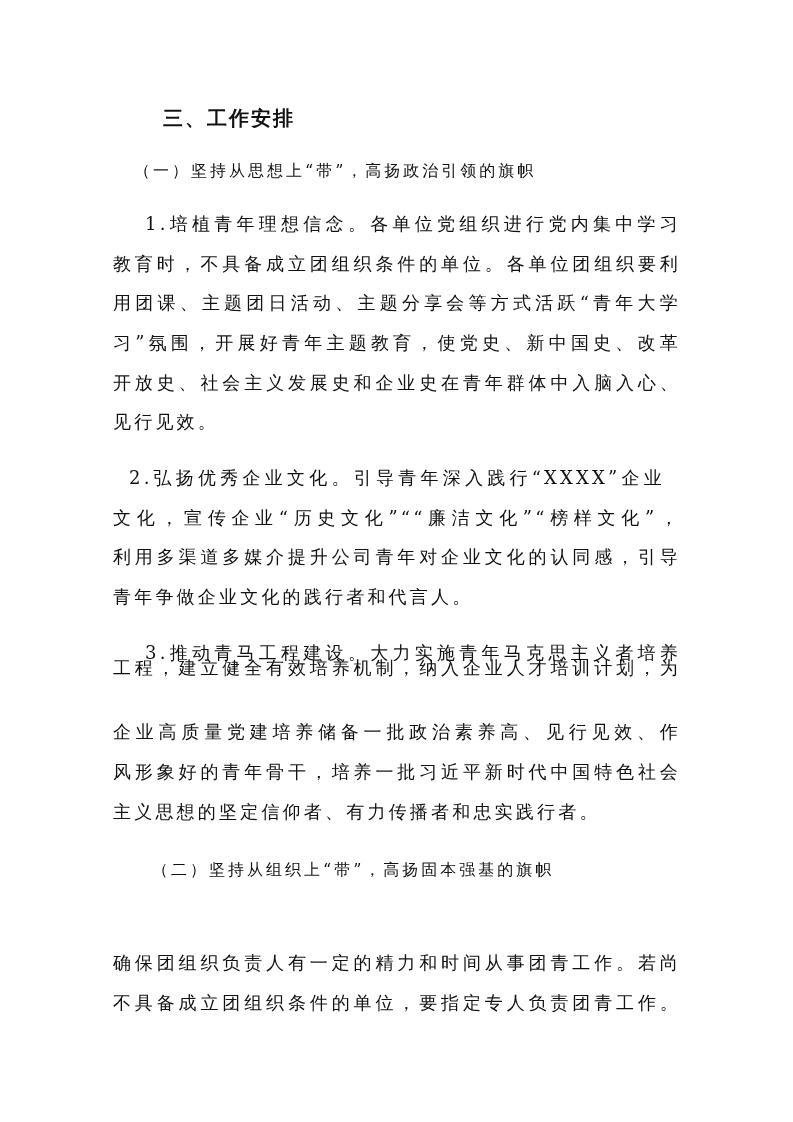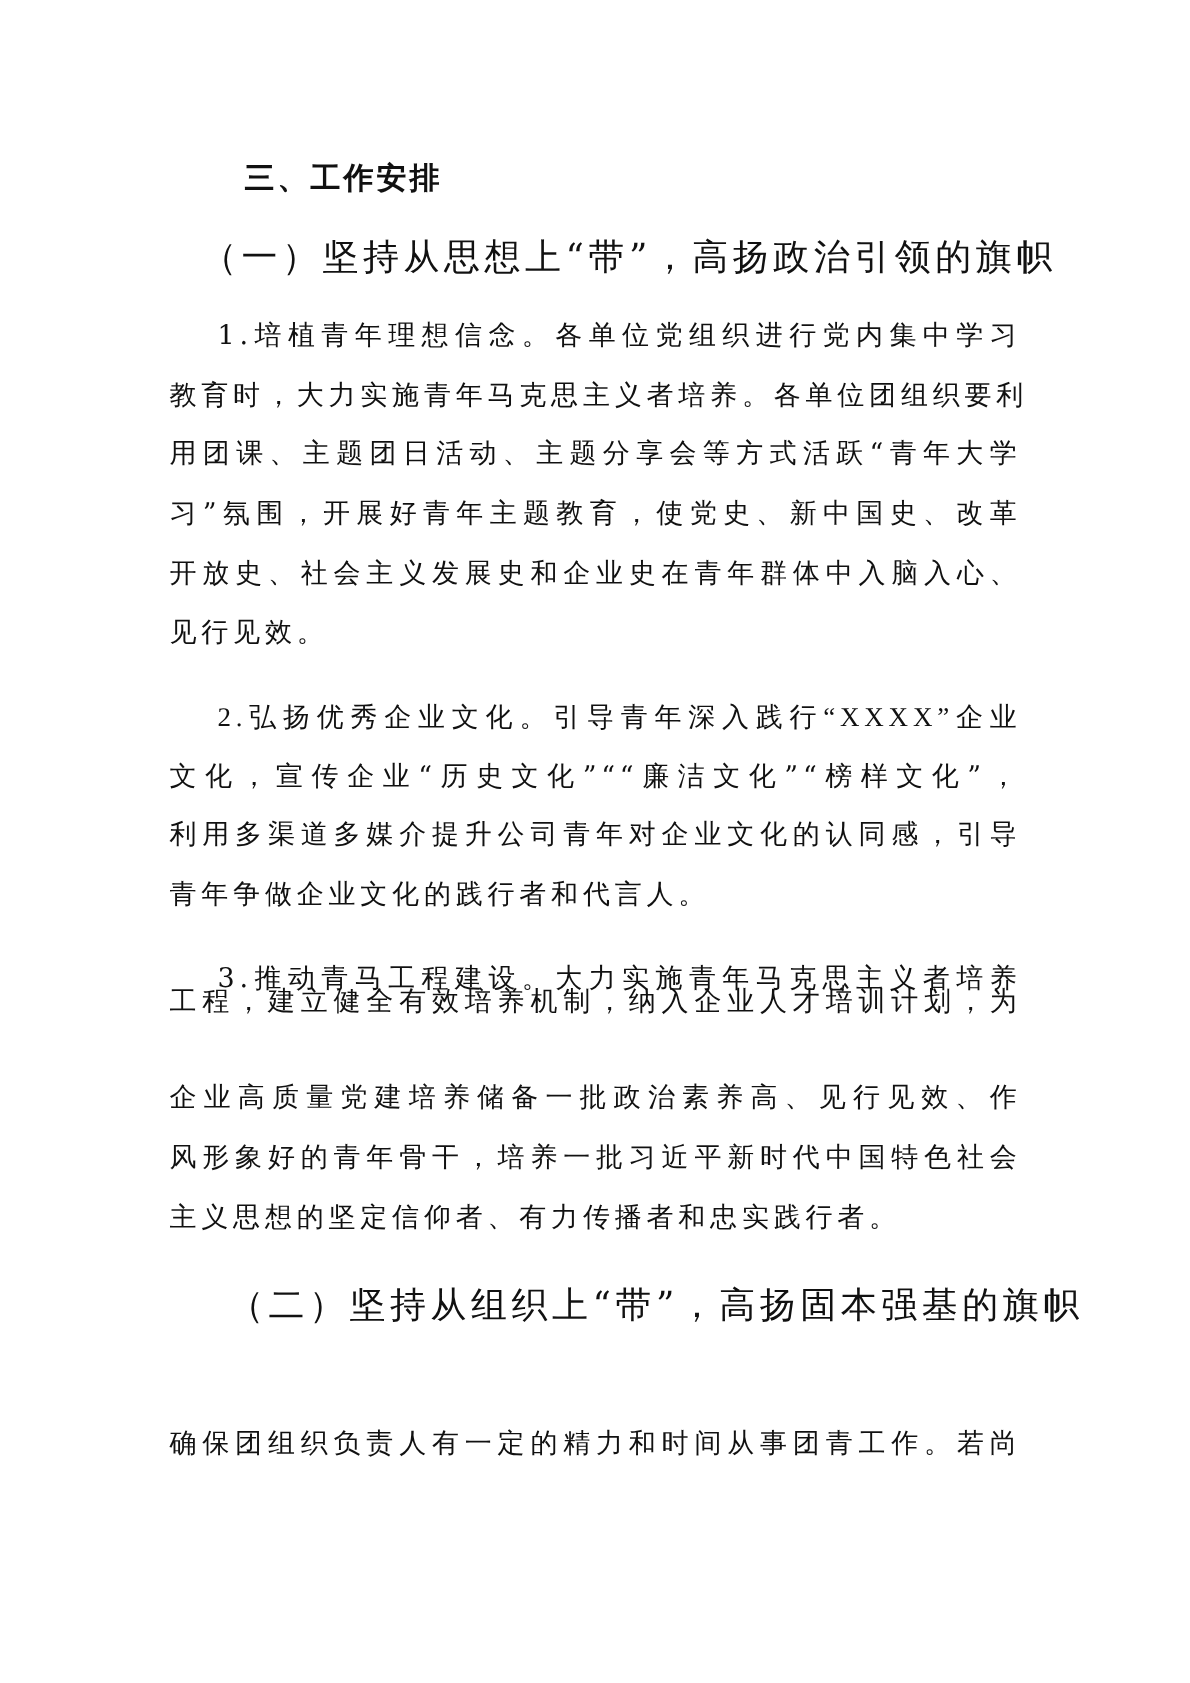--- a/index.html
+++ b/index.html
@@ -43,50 +43,51 @@
       font-weight: bold;
       font-size: 20px;
       line-height: 24px;
       letter-spacing: 2px;
       white-space: nowrap;
     }
     .subheading {
       position: absolute;
       left: 113px;
       width: 568px;
-      font-size: 24px;
+      font-size: 16px;
       line-height: 24px;
       white-space: nowrap;
       letter-spacing: 3px;
     }
   </style>
 </head>
 <body>
 
 <div class="page">
 
   <div class="heading-main">三、工作安排</div>
 
   <div class="subheading" style="top:159px; left:134px;">（一）坚持从思想上“带”，高扬政治引领的旗帜</div>
 
   <div class="line" style="top:212px; left:145px; width:536px;">1.培植青年理想信念。各单位党组织进行党内集中学习</div>
-  <div class="line" style="top:252px;">教育时，大力实施青年马克思主义者培养。各单位团组织要利</div>
+  <div class="line" style="top:252px;">教育时，不具备成立团组织条件的单位。各单位团组织要利</div>
   <div class="line" style="top:291px;">用团课、主题团日活动、主题分享会等方式活跃“青年大学</div>
   <div class="line" style="top:331px;">习”氛围，开展好青年主题教育，使党史、新中国史、改革</div>
   <div class="line" style="top:371px;">开放史、社会主义发展史和企业史在青年群体中入脑入心、</div>
   <div class="line last" style="top:410px;">见行见效。</div>
 
-  <div class="line" style="top:466px; left:145px; width:536px;font-family:Liberation Serif, serif;">2.弘扬优秀企业文化。引导青年深入践行“XXXX”企业</div>
+  <div class="line" style="top:466px; left:129px; width:536px;">2.弘扬优秀企业文化。引导青年深入践行“XXXX”企业</div>
   <div class="line" style="top:506px;">文化，宣传企业“历史文化”““廉洁文化”“榜样文化”，</div>
   <div class="line" style="top:545px;">利用多渠道多媒介提升公司青年对企业文化的认同感，引导</div>
   <div class="line last" style="top:585px;">青年争做企业文化的践行者和代言人。</div>
 
   <div class="line" style="top:641px; left:145px; width:536px;">3.推动青马工程建设。大力实施青年马克思主义者培养</div>
   <div class="line" style="top:656px;">工程，建立健全有效培养机制，纳入企业人才培训计划，为</div>
   <div class="line" style="top:720px;">企业高质量党建培养储备一批政治素养高、见行见效、作</div>
   <div class="line" style="top:760px;">风形象好的青年骨干，培养一批习近平新时代中国特色社会</div>
   <div class="line last" style="top:800px;">主义思想的坚定信仰者、有力传播者和忠实践行者。</div>
 
   <div class="subheading" style="top:858px; left:152px;">（二）坚持从组织上“带”，高扬固本强基的旗帜</div>
 
   <div class="line" style="top:951px;">确保团组织负责人有一定的精力和时间从事团青工作。若尚</div>
+  <div class="line" style="top:991px;">不具备成立团组织条件的单位，要指定专人负责团青工作。</div>
 
 </div>
 
 </body></html>

